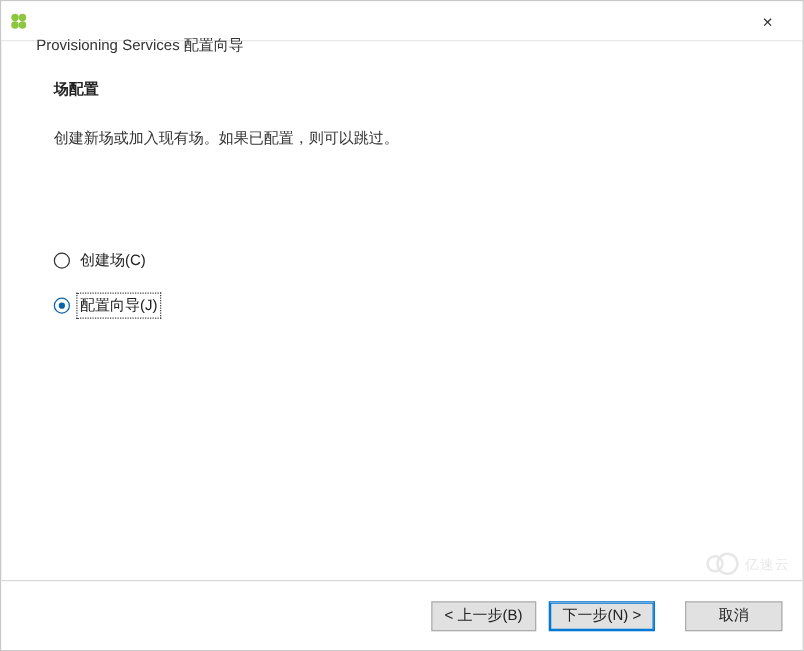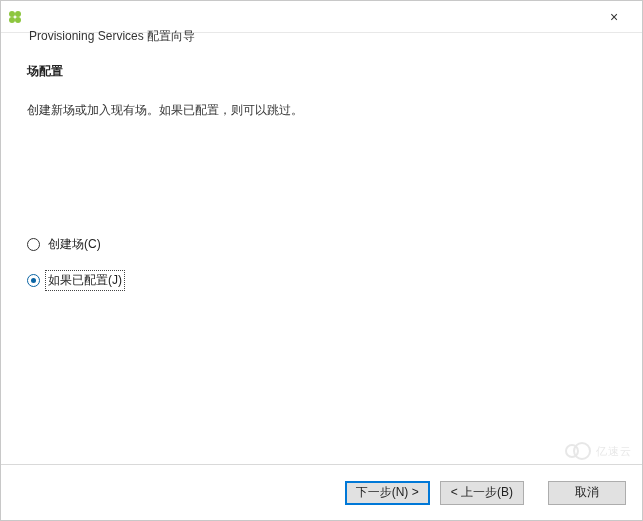--- a/index.html
+++ b/index.html
@@ -39,32 +39,32 @@
       display: flex;
       align-items: center;
       justify-content: center;
       color: #333;
       font-family: Arial, sans-serif;
       font-size: 14px;
       cursor: default;
     }
 
     .content {
-      padding: 30px 32px 10px 26px;
+      padding: 30px 32px 10px 42px;
     }
     .heading {
       font-weight: bold;
       color: #222;
       font-size: 12px;
       margin-bottom: 22px;
     }
     .description {
       color: #333;
       font-size: 12px;
-      margin-bottom: 116px;
+      margin-bottom: 80px;
     }
 
     .radio-group { }
     .radio-row {
       display: flex;
       align-items: center;
       margin-bottom: 18px;
       height: 18px;
     }
     .radio-outer {
@@ -184,27 +184,27 @@
     <div class="radio-row">
       <span class="radio-outer">
         <span class="radio-inner"></span>
       </span>
       <span class="radio-label">创建场(C)</span>
     </div>
     <div class="radio-row">
       <span class="radio-outer selected">
         <span class="radio-inner"></span>
       </span>
-      <span class="radio-label focused">如果已配置(J)</span>
+      <span class="radio-label focused">配置向导(J)</span>
     </div>
   </div>
 </div>
 
 <div class="watermark">
   <span class="wm-circ" style="width:14px;height:14px;"></span><span class="wm-circ" style="width:18px;height:18px;margin-left:-6px;"></span>
   <span class="wm-text">亿速云</span>
 </div>
 
 <div class="button-bar">
+  <button class="btn">&lt; 上一步(B)</button>
   <button class="btn default">下一步(N) &gt;</button>
-  <button class="btn">&lt; 上一步(B)</button>
   <button class="btn" style="margin-left:14px;">取消</button>
 </div>
 
 </body></html>

